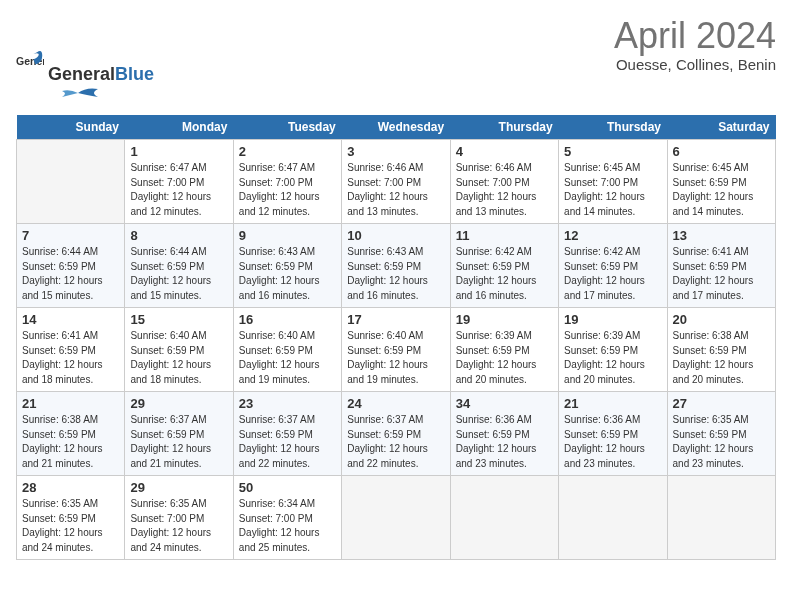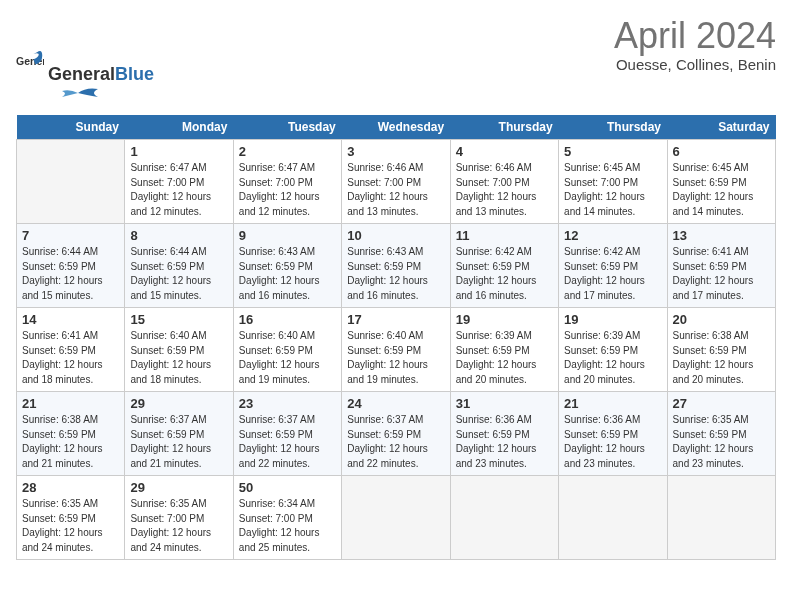--- a/index.html
+++ b/index.html
@@ -231,21 +231,21 @@
         </td>
         <td>
           <span class="day-number">23</span>
           <div class="day-info">Sunrise: 6:37 AM<br>Sunset: 6:59 PM<br>Daylight: 12 hours and 22 minutes.</div>
         </td>
         <td>
           <span class="day-number">24</span>
           <div class="day-info">Sunrise: 6:37 AM<br>Sunset: 6:59 PM<br>Daylight: 12 hours and 22 minutes.</div>
         </td>
         <td>
-          <span class="day-number">31</span>
+          <span class="day-number">34</span>
           <div class="day-info">Sunrise: 6:36 AM<br>Sunset: 6:59 PM<br>Daylight: 12 hours and 23 minutes.</div>
         </td>
         <td>
           <span class="day-number">21</span>
           <div class="day-info">Sunrise: 6:36 AM<br>Sunset: 6:59 PM<br>Daylight: 12 hours and 23 minutes.</div>
         </td>
         <td>
           <span class="day-number">27</span>
           <div class="day-info">Sunrise: 6:35 AM<br>Sunset: 6:59 PM<br>Daylight: 12 hours and 23 minutes.</div>
         </td>

